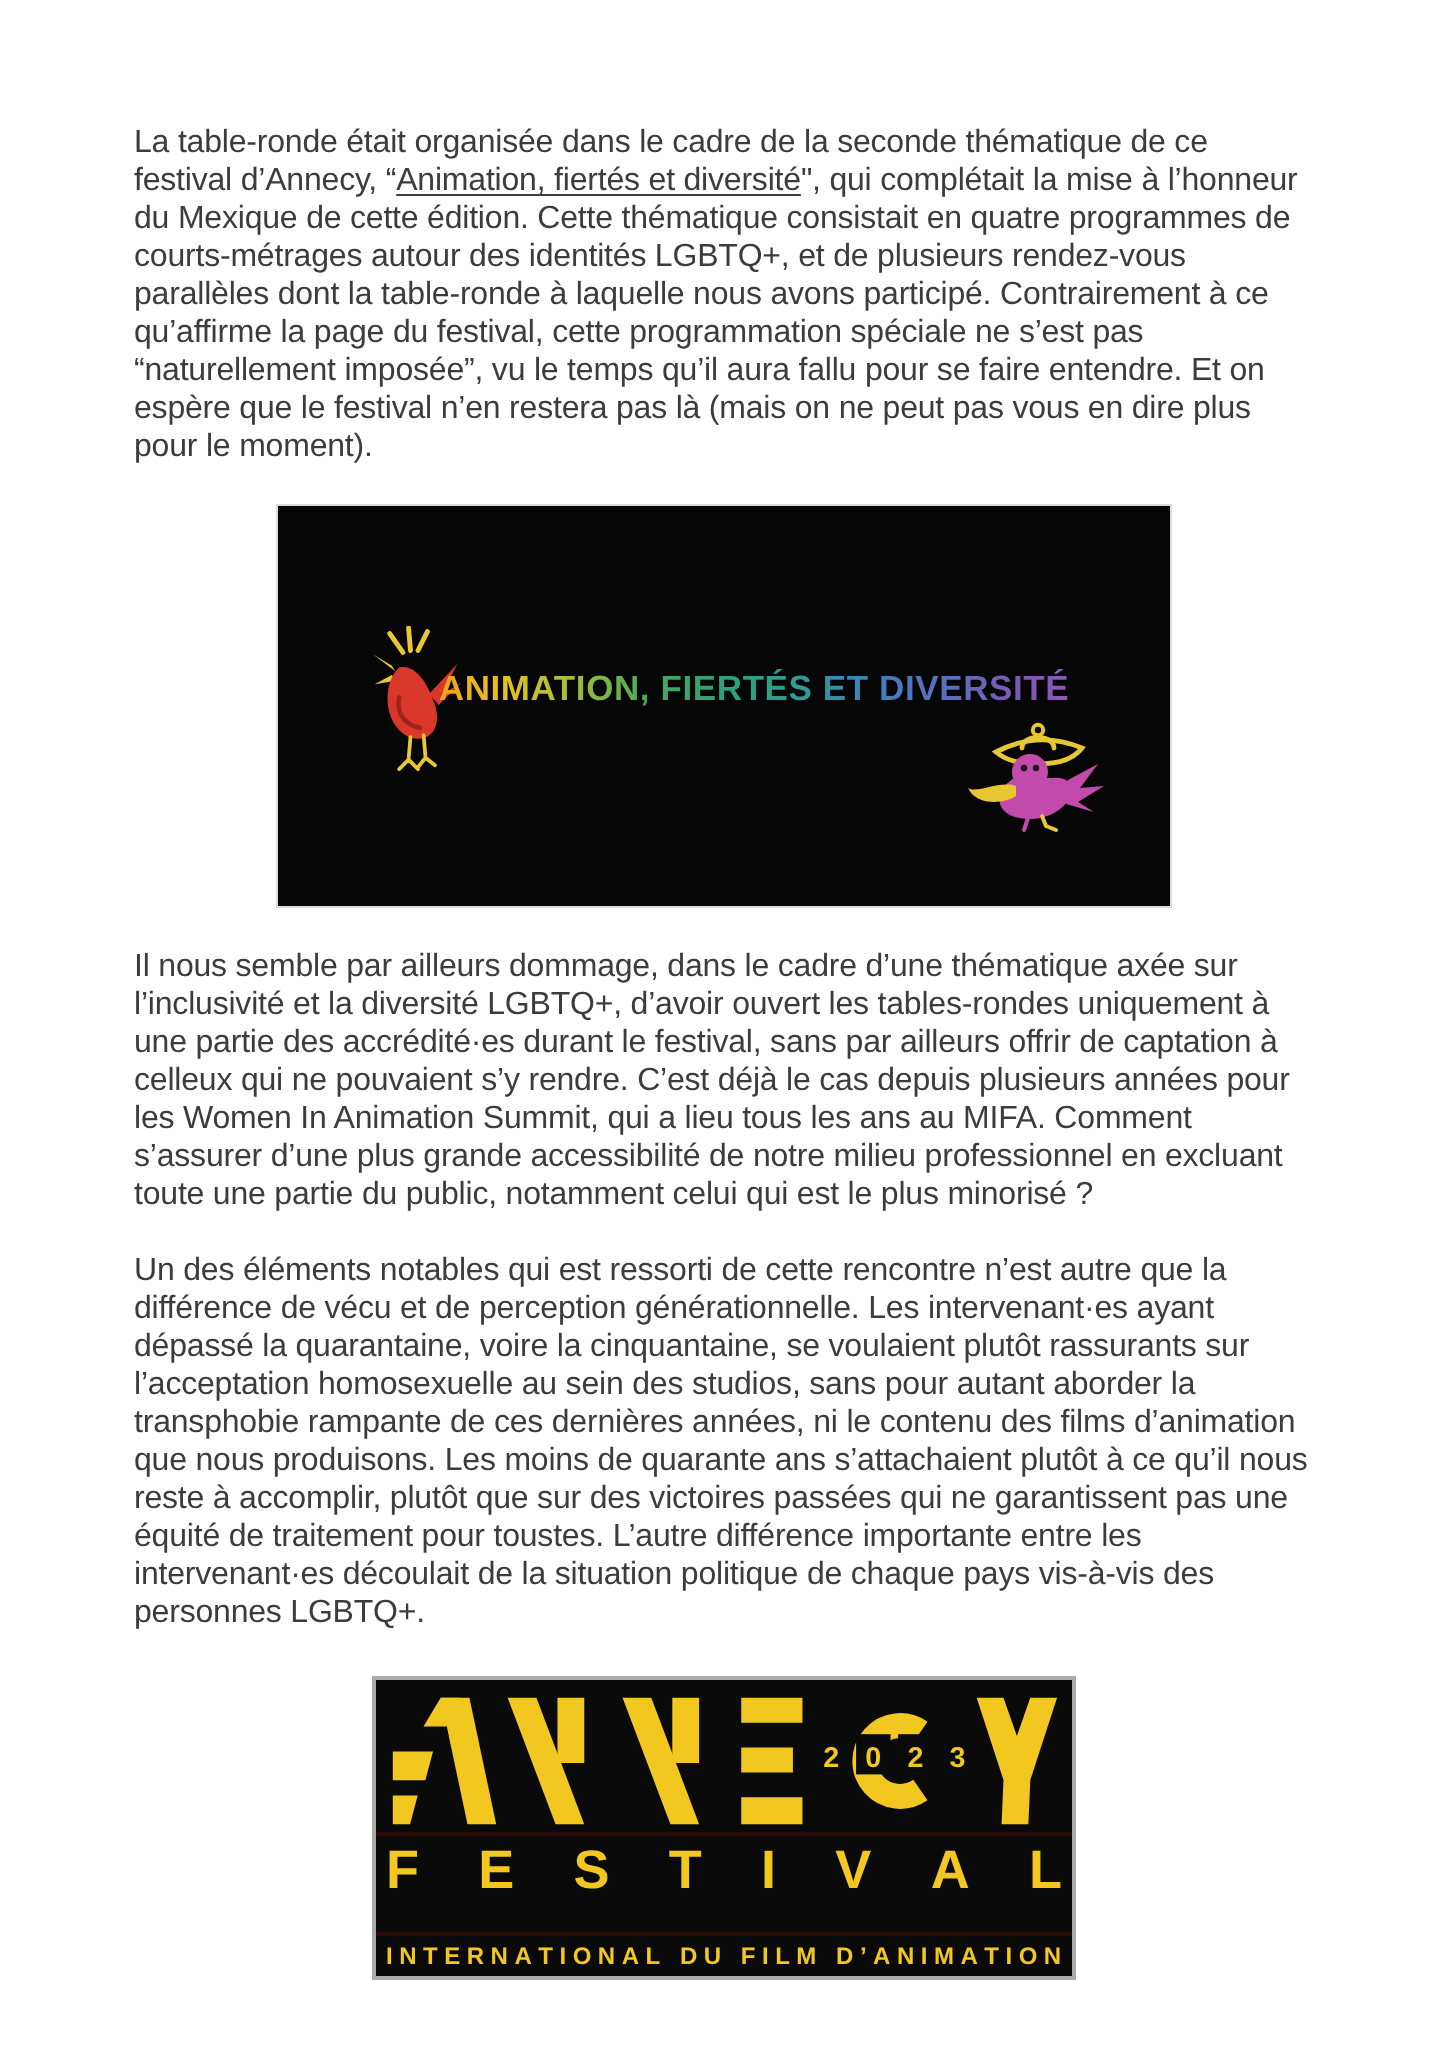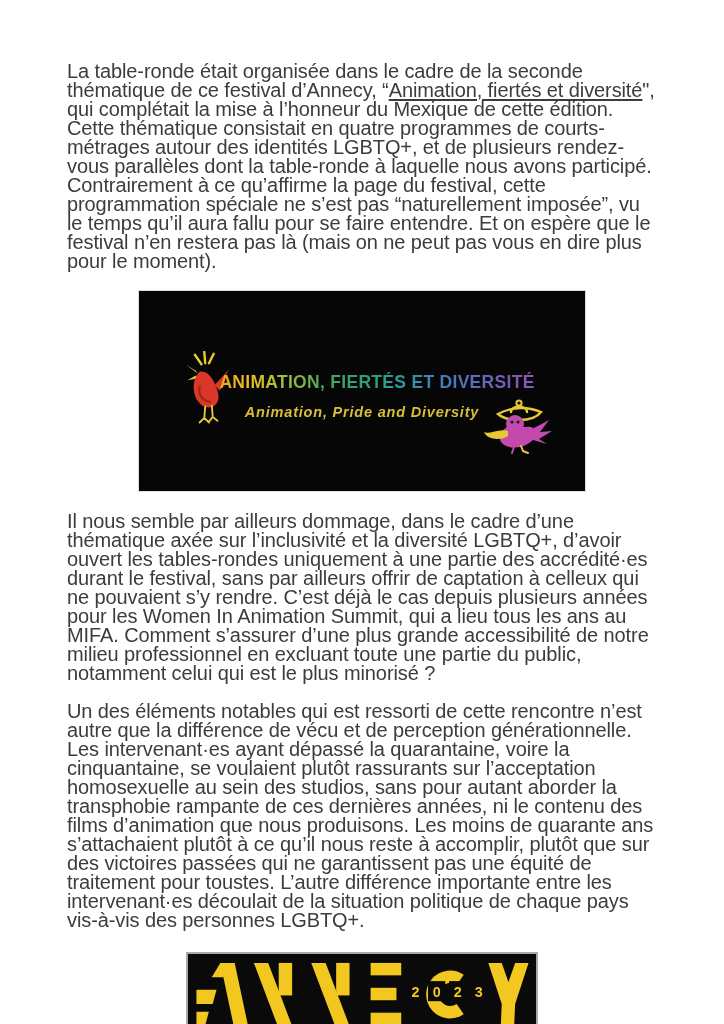--- a/index.html
+++ b/index.html
@@ -15,21 +15,21 @@
   }
   html,body{margin:0;padding:0;}
   body{
     width:724px;height:1024px;overflow:hidden;
     background:var(--page-bg);
     font-family:"Liberation Sans","DejaVu Sans",sans-serif;
     color:var(--body-text);
   }
   .content{width:590px;margin:0 auto;padding-top:62px;}
   p.body-text{
-    font-size:20px;line-height:19px;letter-spacing:-0.1px;
+    font-size:16px;line-height:19px;letter-spacing:-0.1px;
     margin:0 0 19px 0;text-align:left;
   }
   a.text-link{color:inherit;text-decoration:underline;text-underline-offset:2px;}
 
   
   figure.pride-banner{
     width:446px;height:200px;margin:13px auto 20px auto;
     background:var(--pride-bg);position:relative;
     border:1px solid #dcdcdc;
   }
@@ -103,21 +103,20 @@
       <path class="fill-red" d="M15,22 C6,30 6,52 20,59 C31,63 38,54 34,42 C31,33 25,20 15,22 Z"></path>
 
       <path class="fill-red" d="M31,36 L46,20 L37,37 L48,30 L36,42 Z"></path>
 
       <path d="M15,38 C13,47 19,53 26,54" stroke="#9e251c" stroke-width="2.4" fill="none" stroke-linecap="round"></path>
 
       <path class="stroke-yellow" stroke-width="2" d="M21,59 L20,71 M20,71 L15,76 M20,71 L25,76 M28,58 L29,70 M29,70 L34,74 M29,70 L25,75"></path>
     </svg>
 
     <div class="pride-title" style="background-image: linear-gradient(90deg, rgb(217, 58, 43), rgb(232, 101, 31), rgb(238, 156, 28), rgb(233, 193, 32), rgb(157, 188, 59), rgb(74, 167, 93), rgb(47, 160, 119), rgb(46, 157, 150), rgb(63, 127, 190), rgb(90, 111, 190), rgb(124, 88, 180), rgb(155, 89, 181), rgb(176, 124, 198));">ANIMATION, FIERTÉS ET DIVERSITÉ</div>
-    <div class="pride-subtitle">Animation, Pride and Diversity</div>
 
     <svg class="pink-bird" viewBox="0 0 76 56" aria-hidden="true">
 
       <circle cx="42" cy="4" r="2.6" class="stroke-yellow" stroke-width="2"></circle>
       <path class="stroke-yellow" stroke-width="2.4" d="M34,13 C34,6 50,6 50,13"></path>
       <path class="stroke-yellow" stroke-width="2.4" d="M21,15 Q42,4 64,13 Q58,21 42,21 Q28,21 21,15 Z"></path>
 
       <circle class="fill-pink" cx="38" cy="25" r="9"></circle>
       <path class="fill-pink" d="M30,28 C21,34 20,43 29,47 C40,51 54,47 59,36 C61,31 56,27 49,28 Z"></path>
 

